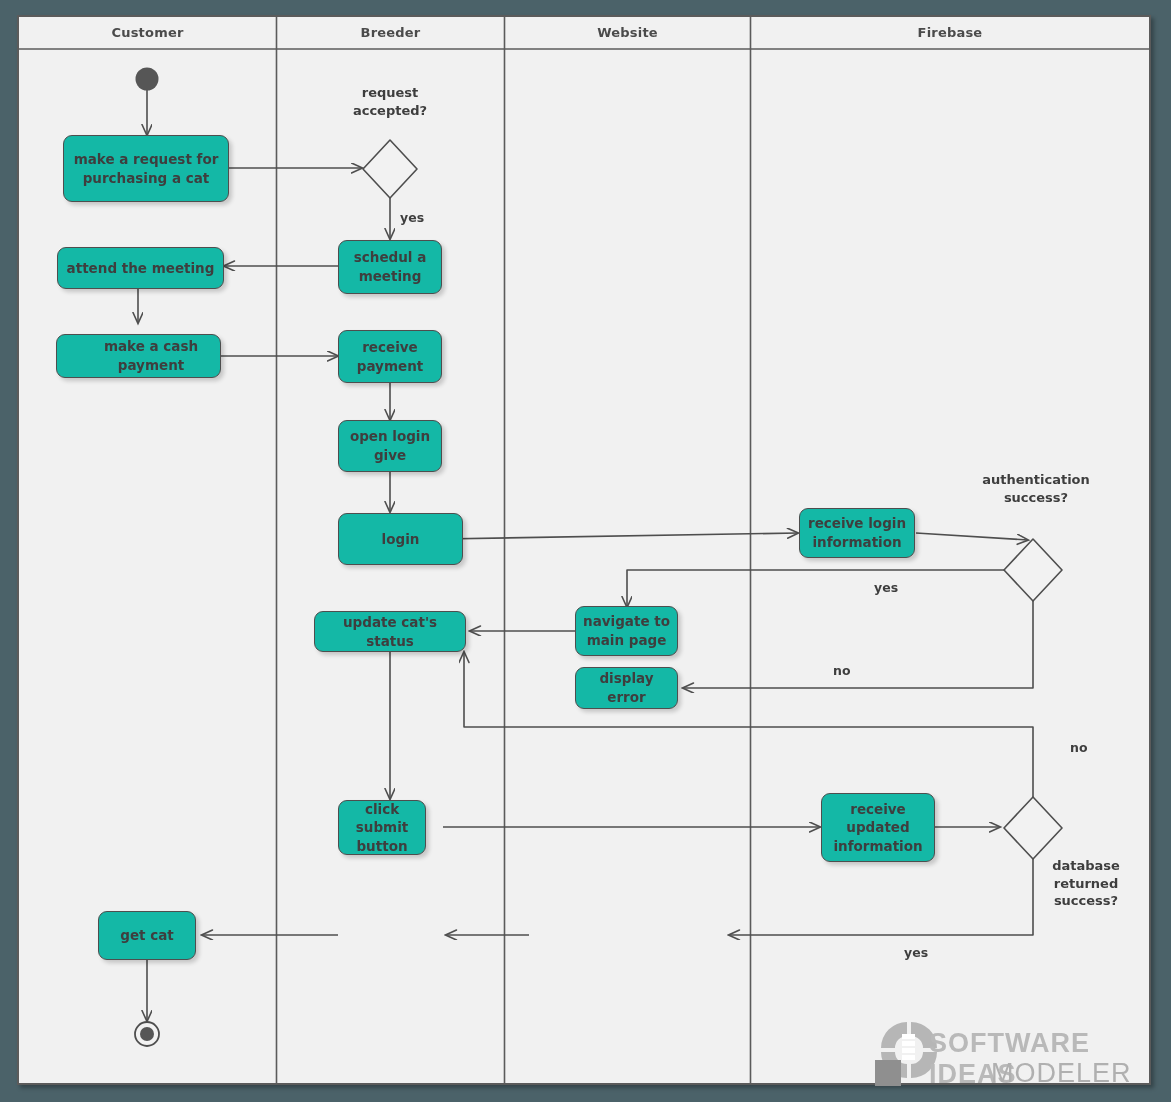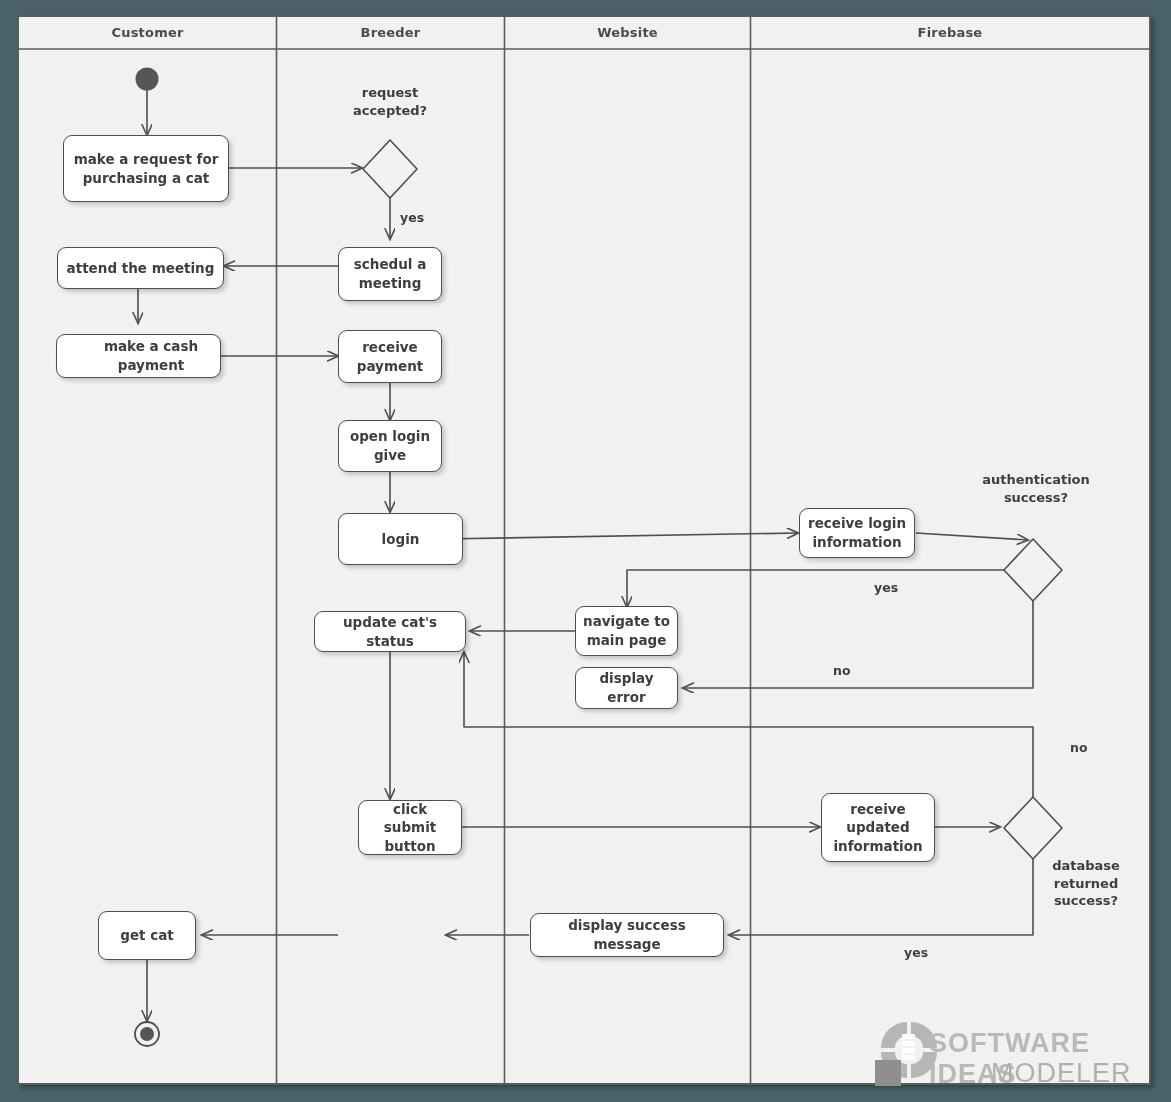--- a/index.html
+++ b/index.html
@@ -21,21 +21,21 @@
   .lane-title{
     position:absolute;
     font-size:13px;font-weight:bold;color:#4b4b4b;
     text-align:center;
     letter-spacing:.2px;
     top:25px;
   }
   
   .node{
     position:absolute;
-    background:#ffffff;
+    background:#14b8a6;
     border:1.6px solid #4e4e4e;
     border-radius:9px;
     box-shadow:3px 3px 4px rgba(0,0,0,0.18);
     display:flex;align-items:center;justify-content:center;
     text-align:center;
     font-size:13.5px;font-weight:bold;color:#3e3e3e;
     line-height:1.38;
     box-sizing:border-box;
     padding:2px 6px;
   }
@@ -146,35 +146,34 @@
     <circle cx="147" cy="1034" r="12" fill="#f2f2f2" stroke="#4e4e4e" stroke-width="1.8"></circle>
     <circle cx="147" cy="1034" r="7" fill="#565656"></circle>
   </svg>
 
   <div class="node" style="left:63px;top:135px;width:166px;height:67px;white-space:pre-line;">make a request for
 purchasing a cat</div>
   <div class="node" style="left:57px;top:247px;width:167px;height:42px;">attend the meeting</div>
   <div class="node" style="left:56px;top:334px;width:165px;height:44px;padding-left:31px;">make a cash payment</div>
   <div class="node" style="left:98px;top:911px;width:98px;height:49px;">get cat</div>
 
-  <div class="node" style="left:338px;top:240px;width:104px;height:54px;white-space:pre-line;margin-top:7px;">schedul a
+  <div class="node" style="left:338px;top:240px;width:104px;height:54px;white-space:pre-line;">schedul a
 meeting</div>
   <div class="node" style="left:338px;top:330px;width:104px;height:53px;white-space:pre-line;">receive
 payment</div>
   <div class="node" style="left:338px;top:420px;width:104px;height:52px;white-space:pre-line;">open login
 give</div>
   <div class="node" style="left:338px;top:513px;width:125px;height:52px;">login</div>
   <div class="node" style="left:314px;top:611px;width:152px;height:41px;">update cat's status</div>
-  <div class="node" style="left:338px;top:800px;width:104px;height:55px;white-space:pre-line;margin-left:20px;">click submit
+  <div class="node" style="left:338px;top:800px;width:88px;height:55px;white-space:pre-line;">click submit
 button</div>
 
   <div class="node" style="left:575px;top:606px;width:103px;height:50px;white-space:pre-line;">navigate to
 main page</div>
   <div class="node" style="left:575px;top:667px;width:103px;height:42px;">display error</div>
-  <div class="node" style="left:530px;top:913px;width:194px;height:44px;">display success message</div>
 
   <div class="node" style="left:799px;top:508px;width:116px;height:50px;white-space:pre-line;">receive login
 information</div>
   <div class="node" style="left:821px;top:793px;width:114px;height:69px;white-space:pre-line;">receive
 updated
 information</div>
 
   <div class="guard" style="left:320px;top:84px;width:140px;">request
 accepted?</div>
   <div class="guard" style="left:961px;top:471px;width:150px;">authentication

